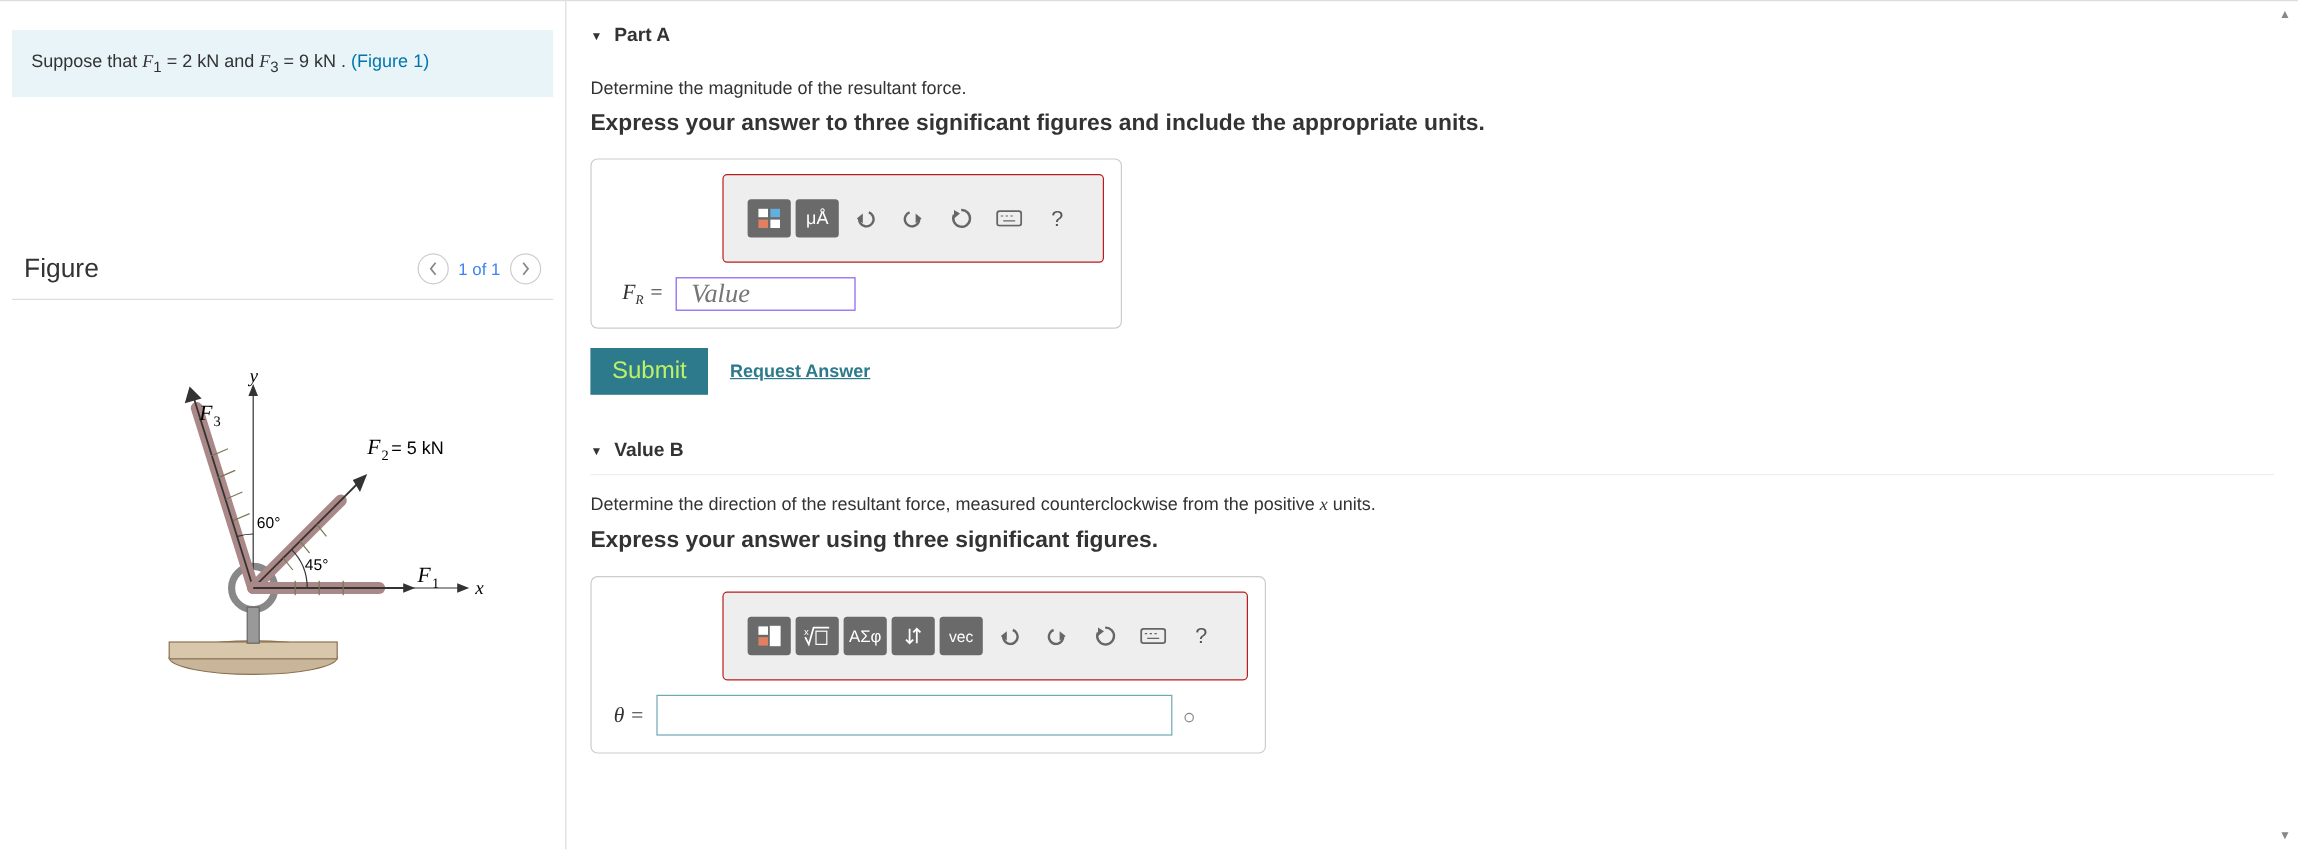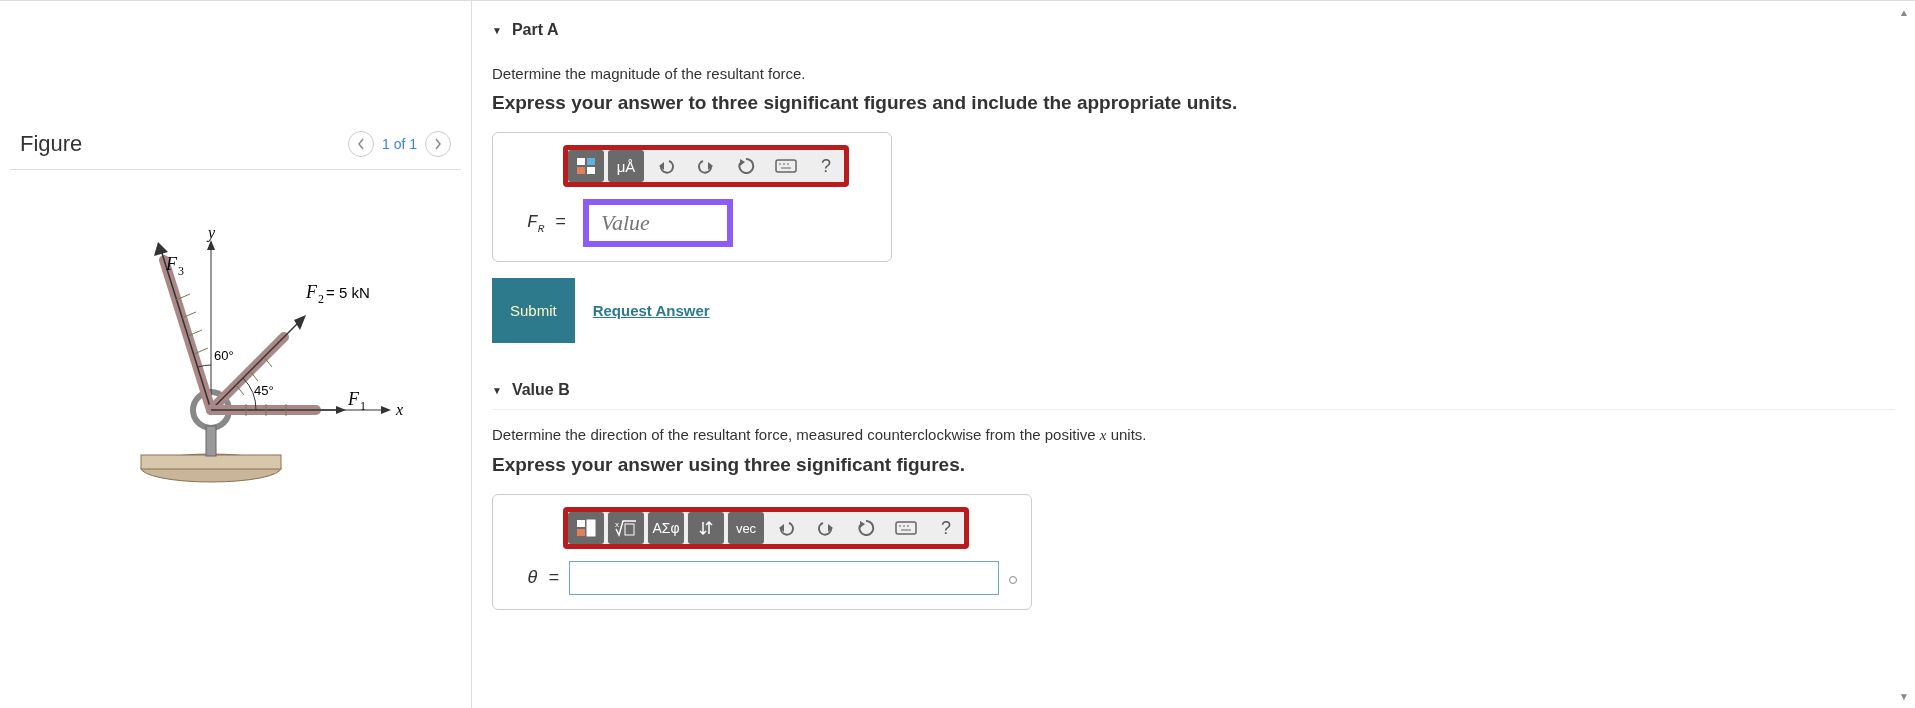--- a/index.html
+++ b/index.html
@@ -49,71 +49,74 @@
 .instruction-text { font-size: 19px; font-weight: bold; margin-bottom: 18px; }
 
 .answer-box {
   border: 1px solid #ccc; border-radius: 6px;
   padding: 12px 14px 14px 14px;
   display: inline-block;
   min-width: 400px;
 }
 .toolbar {
   background: #eee;
-  border: 5px solid #b91c1c;
+  border: 1px solid #b91c1c;
   border-radius: 4px;
-  padding: 0;
+  padding: 20px;
   display: inline-flex;
   align-items: center;
   gap: 4px;
-  margin-left: 56px;
+  margin-left: 95px;
   margin-bottom: 12px;
 }
 .tool-btn {
   height: 32px; min-width: 36px;
   display: inline-flex; align-items: center; justify-content: center;
   border-radius: 3px; cursor: pointer;
   font-size: 14px; color: #555;
 }
 .tool-btn.dark { background: #6a6a6a; color: #fff; }
 .tool-btn svg { display: block; }
 
 .input-row { display: flex; align-items: center; gap: 10px; }
 .var-label {
-  font-family: Liberation Mono, monospace; font-style: italic;
-  font-size: 18px; min-width: 46px; text-align: left; margin-left: 20px;
+  font-family: Liberation Serif, serif; font-style: italic;
+  font-size: 18px; min-width: 46px; text-align: right;
 }
 .value-input, .units-input {
-  height: 48px; border: 6px solid #8b5cf6;
+  height: 28px; border: 1px solid #8b5cf6;
   font-family: 'Times New Roman', serif; font-style: italic;
   font-size: 22px; color: #3b82f6; padding: 0 12px;
   background: #fff;
 }
 .value-input { width: 150px; }
 .units-input { width: 150px; border-color: #ccc; }
 .theta-input { width: 430px; height: 34px; border: 1px solid #6fa8b5; padding: 0 10px; font-size: 16px; }
 
 .submit-row { margin-top: 16px; display: flex; align-items: center; gap: 18px; }
 .submit-btn {
-  background: #2c7a8c; color: #fef9c3; border: none;
-  padding: 24px 18px; font-size: 15px; cursor: pointer;
+  background: #2c7a8c; color: #bef264; border: none;
+  padding: 8px 18px; font-size: 20px; cursor: pointer;
 }
 .request-link { color: #2c7a8c; text-decoration: underline; font-size: 15px; cursor: pointer; font-weight: bold; }
 
 .scroll-up { position: absolute; right: 6px; top: 6px; font-size: 10px; color: #888; cursor: pointer; }
 .scroll-down { position: absolute; right: 6px; bottom: 6px; font-size: 10px; color: #888; cursor: pointer; }
 
 .xaxis-italic { font-family: 'Times New Roman', serif; font-style: italic; }
 .deg-circle { position: relative; display:inline-block; width:8px; height:8px; border:1px solid #888; border-radius:50%; vertical-align: top; margin-top:4px;}
 </style>
 </head>
 <body>
 
 <div class="container">
   <div class="left-panel">
+    <div class="problem-statement">
+      <span>Suppose that </span><span class="italic">F</span><sub>1</sub><span> = 2  kN and </span><span class="italic">F</span><sub>3</sub><span> = 9  kN . </span><span class="link">(Figure 1)</span>
+    </div>
 
     <div class="figure-header">
       <span class="figure-title">Figure</span>
       <div class="figure-nav">
         <button class="nav-btn">
           <svg width="8" height="12" viewBox="0 0 8 12">
               <path d="M6 1 L2 6 L6 11" stroke="#888" stroke-width="1.5" fill="none"></path>
             </svg>
         </button>
         <span class="nav-count">1 of 1</span>

